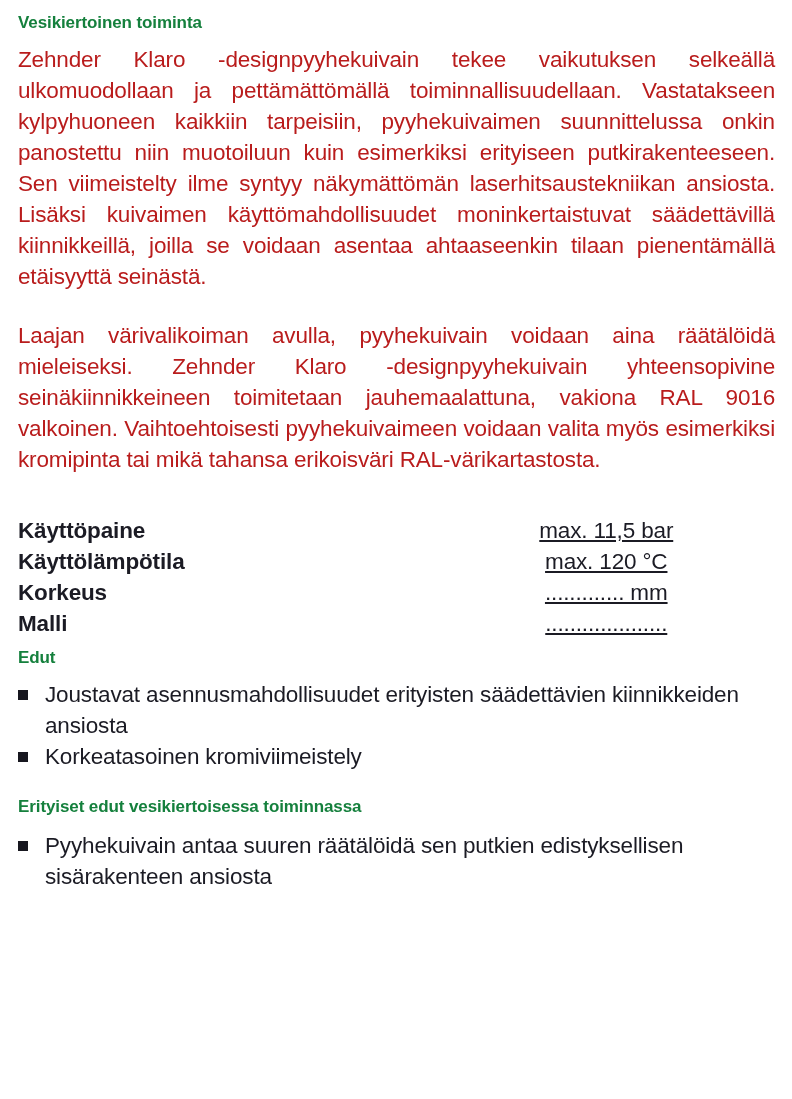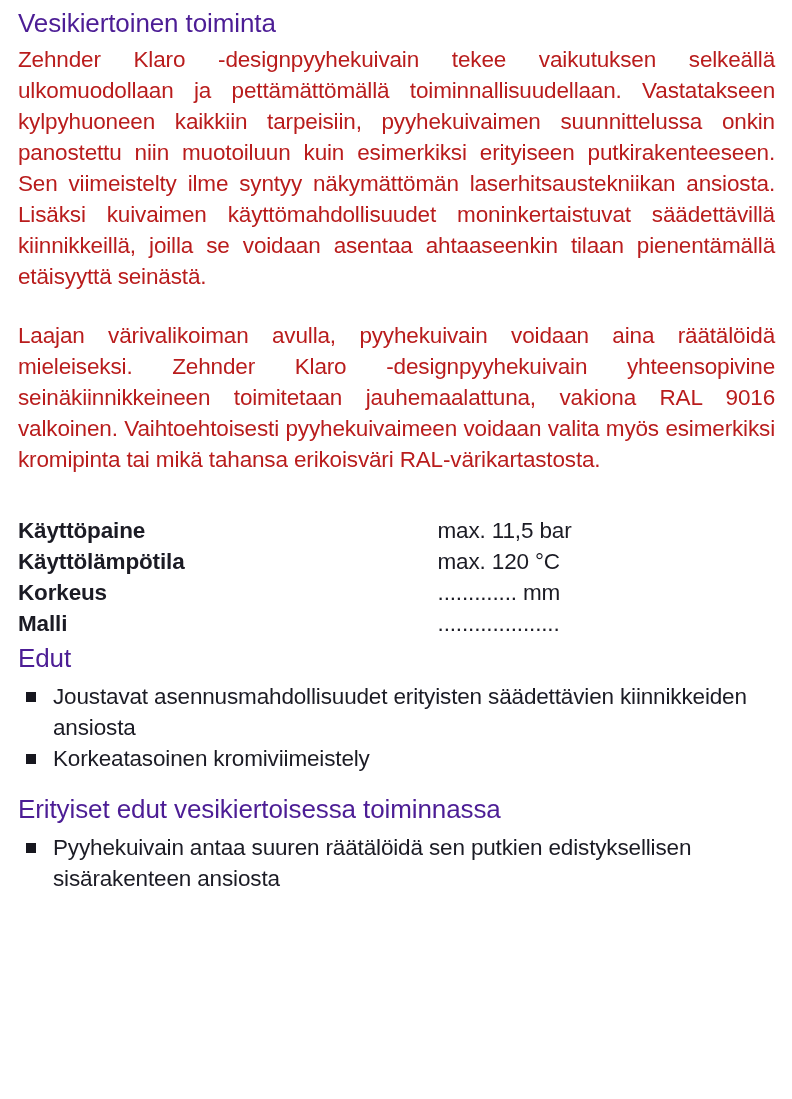--- a/index.html
+++ b/index.html
@@ -19,26 +19,26 @@
   .page {
     box-sizing: border-box;
     width: 792px;
     height: 1099px;
     padding: 8px 17px 0 18px;
     background: #ffffff;
   }
 
   
   .heading {
-    font-size: 26px;
-    font-weight: normal;
+    font-size: 17px;
+    font-weight: bold;
     line-height: 30px;
     letter-spacing: -0.1px;
     margin: 0;
-    color: #4c1d95;
+    color: #15803d;
   }
   .heading--main { margin-bottom: 6px; }
   .heading--edut { margin-top: 4px; margin-bottom: 6px; }
   .heading--erityiset { margin-top: 20px; margin-bottom: 8px; }
 
   
   .para {
     font-size: 22.5px;
     line-height: 31px;
     text-align: justify;
@@ -60,26 +60,26 @@
   .specs td {
     font-size: 22.5px;
     line-height: 31px;
     letter-spacing: -0.15px;
     padding: 0;
     vertical-align: baseline;
     color: #1b1b24;
     white-space: nowrap;
   }
   .specs td.spec-label { text-align: left; font-weight: bold; }
-  .specs td.spec-value { text-align: left; }
+  .specs td.spec-value { text-align: center; text-decoration: underline; }
 
   
   .bullets {
     list-style: none;
-    margin: 8px;
+    margin: 0;
     padding: 0;
   }
   .bullets li {
     position: relative;
     padding-left: 27px;
     font-size: 22.5px;
     line-height: 31px;
     letter-spacing: -0.15px;
     color: #1b1b24;
     margin: 0 0 0 0;

